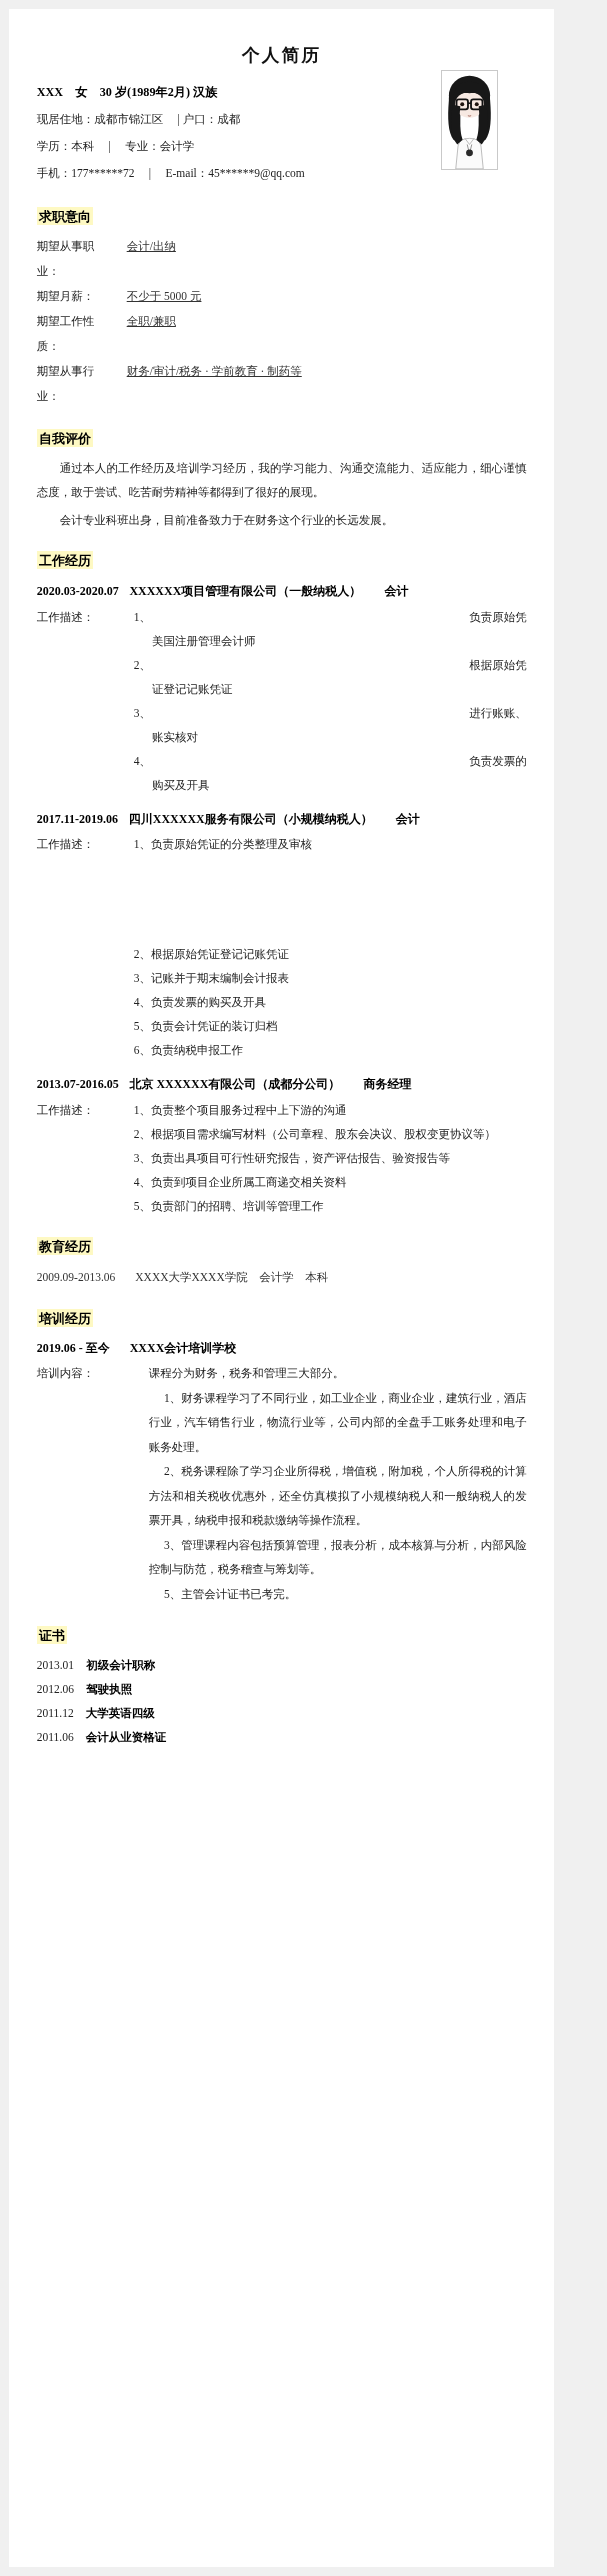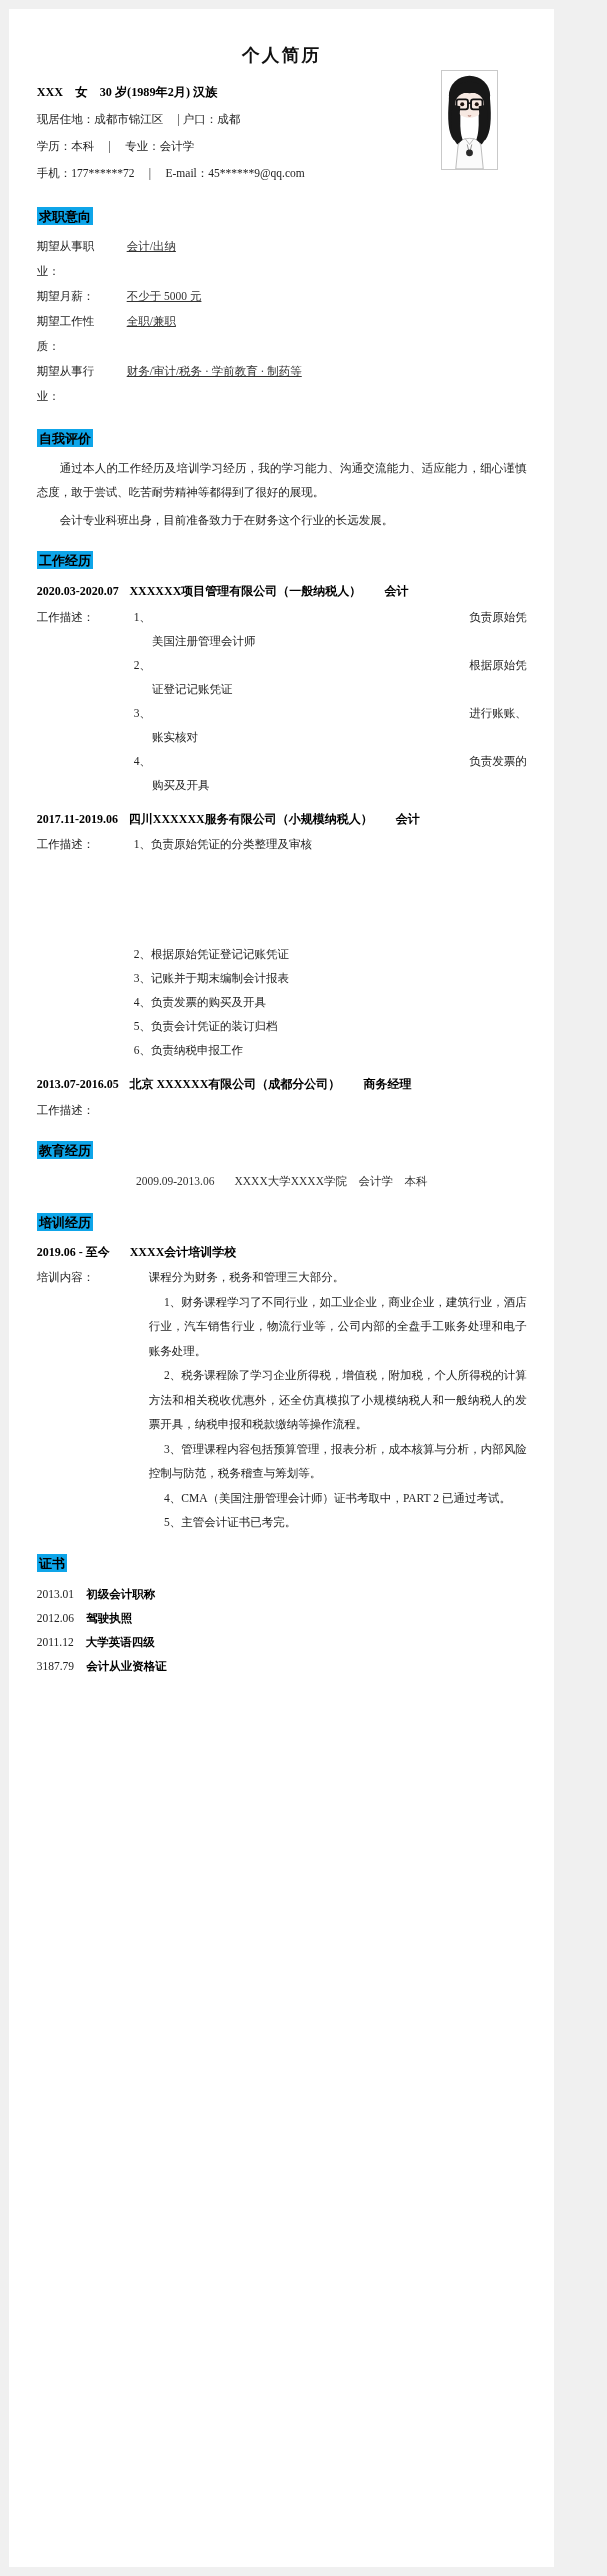--- a/index.html
+++ b/index.html
@@ -39,21 +39,21 @@
     overflow:hidden;
   }
   .avatar-box svg{display:block;width:100%;height:100%;}
   
   h2.sec{
     margin:20px 0 9.2px 0;
     font-size:13px;
     font-weight:bold;
     color:#000;
   }
-  h2.sec .hl{background:#0ea5e9; padding:1.5px 2.3px;}
+  h2.sec .hl{background:#fef9c3; padding:1.5px 2.3px;}
   
   .kv-row{display:flex; font-size:11.5px; line-height:25px; color:#222;}
   .kv-label{width:61px; flex:none; color:#222;}
   .kv-value{margin-left:29px; color:#333;text-decoration:underline;}
   
   .para{
     margin:3.1px 0 0 0;
     font-size:11.5px;
     line-height:24px;
     text-align:justify;
@@ -71,21 +71,21 @@
   .job-head .jh-pos{margin-left:23px;}
   .desc-row{display:flex; font-size:11.5px; line-height:24px; color:#222; margin-top:1.5px;}
   .desc-label{width:97px; flex:none;}
   .desc-content{flex:1; min-width:0;}
   .witem{}
   .li-split{display:flex; justify-content:space-between;}
   .li-cont{padding-left:18.4px;}
   .li-plain{}
   .gap-before{margin-top:86px;}
   
-  .edu-row{font-size:11.5px; line-height:24.5px; color:#333; margin-top:3.1px;text-align:center;}
+  .edu-row{font-size:11.5px; line-height:24.5px; color:#333; margin-top:3.1px;}
   .edu-row .edu-date{margin-right:20px;}
   
   .train-head{margin:12.2px 0 4.6px 0; font-size:12px; font-weight:bold; color:#000;}
   .train-head .th-school{margin-left:20px;}
   .train-label{width:112px;}
   .t-intro{margin:0; font-size:11.5px; line-height:24.5px;}
   .t-item{margin:0; font-size:11.5px; line-height:24.5px; text-align:justify; text-indent:15.3px; color:#222;}
   
   .cert-row{font-size:11.5px; line-height:24px; color:#222;}
   .cert-row .cert-date{margin-right:12.2px;}
@@ -263,20 +263,47 @@
         </div>
     </div>
   </div>
 
   <div>
     <div class="job-head">
       <span class="jh-date">2013.07-2016.05</span><span class="jh-company">北京 XXXXXX有限公司（成都分公司）</span><span class="jh-pos">商务经理</span>
     </div>
     <div class="desc-row">
       <div class="desc-label">工作描述：</div>
+      <div class="desc-content">
+
+          <div class="witem">
+
+            <div class="li-plain">1、负责整个项目服务过程中上下游的沟通</div>
+          </div>
+
+          <div class="witem">
+
+            <div class="li-plain">2、根据项目需求编写材料（公司章程、股东会决议、股权变更协议等）</div>
+          </div>
+
+          <div class="witem">
+
+            <div class="li-plain">3、负责出具项目可行性研究报告，资产评估报告、验资报告等</div>
+          </div>
+
+          <div class="witem">
+
+            <div class="li-plain">4、负责到项目企业所属工商递交相关资料</div>
+          </div>
+
+          <div class="witem">
+
+            <div class="li-plain">5、负责部门的招聘、培训等管理工作</div>
+          </div>
+        </div>
     </div>
   </div>
 
   <h2 class="sec"><span class="hl">教育经历</span></h2>
   <div>
 
       <div class="edu-row">
         <span class="edu-date">2009.09-2013.06</span><span class="edu-school">XXXX大学XXXX学院　会计学　本科</span>
       </div>
     </div>
@@ -290,21 +317,20 @@
     <div class="desc-content">
       <p class="t-intro">课程分为财务，税务和管理三大部分。</p>
       <div>
 
           <p class="t-item">1、财务课程学习了不同行业，如工业企业，商业企业，建筑行业，酒店行业，汽车销售行业，物流行业等，公司内部的全盘手工账务处理和电子账务处理。</p>
 
           <p class="t-item">2、税务课程除了学习企业所得税，增值税，附加税，个人所得税的计算方法和相关税收优惠外，还全仿真模拟了小规模纳税人和一般纳税人的发票开具，纳税申报和税款缴纳等操作流程。</p>
 
           <p class="t-item">3、管理课程内容包括预算管理，报表分析，成本核算与分析，内部风险控制与防范，税务稽查与筹划等。</p>
 
-          <p class="t-item">4、CMA（美国注册管理会计师）证书考取中，PART 2 已通过考试。</p>
 
           <p class="t-item">5、主管会计证书已考完。</p>
         </div>
     </div>
   </div>
 
   <h2 class="sec"><span class="hl">证书</span></h2>
   <div>
 
       <div class="cert-row">
@@ -313,18 +339,18 @@
 
       <div class="cert-row">
         <span class="cert-date">2012.06</span><span class="cert-name">驾驶执照</span>
       </div>
 
       <div class="cert-row">
         <span class="cert-date">2011.12</span><span class="cert-name">大学英语四级</span>
       </div>
 
       <div class="cert-row">
-        <span class="cert-date">3187.79</span><span class="cert-name">会计从业资格证</span>
+        <span class="cert-date">2011.06</span><span class="cert-name">会计从业资格证</span>
       </div>
     </div>
 
 </div>
 
 
 </body></html>

